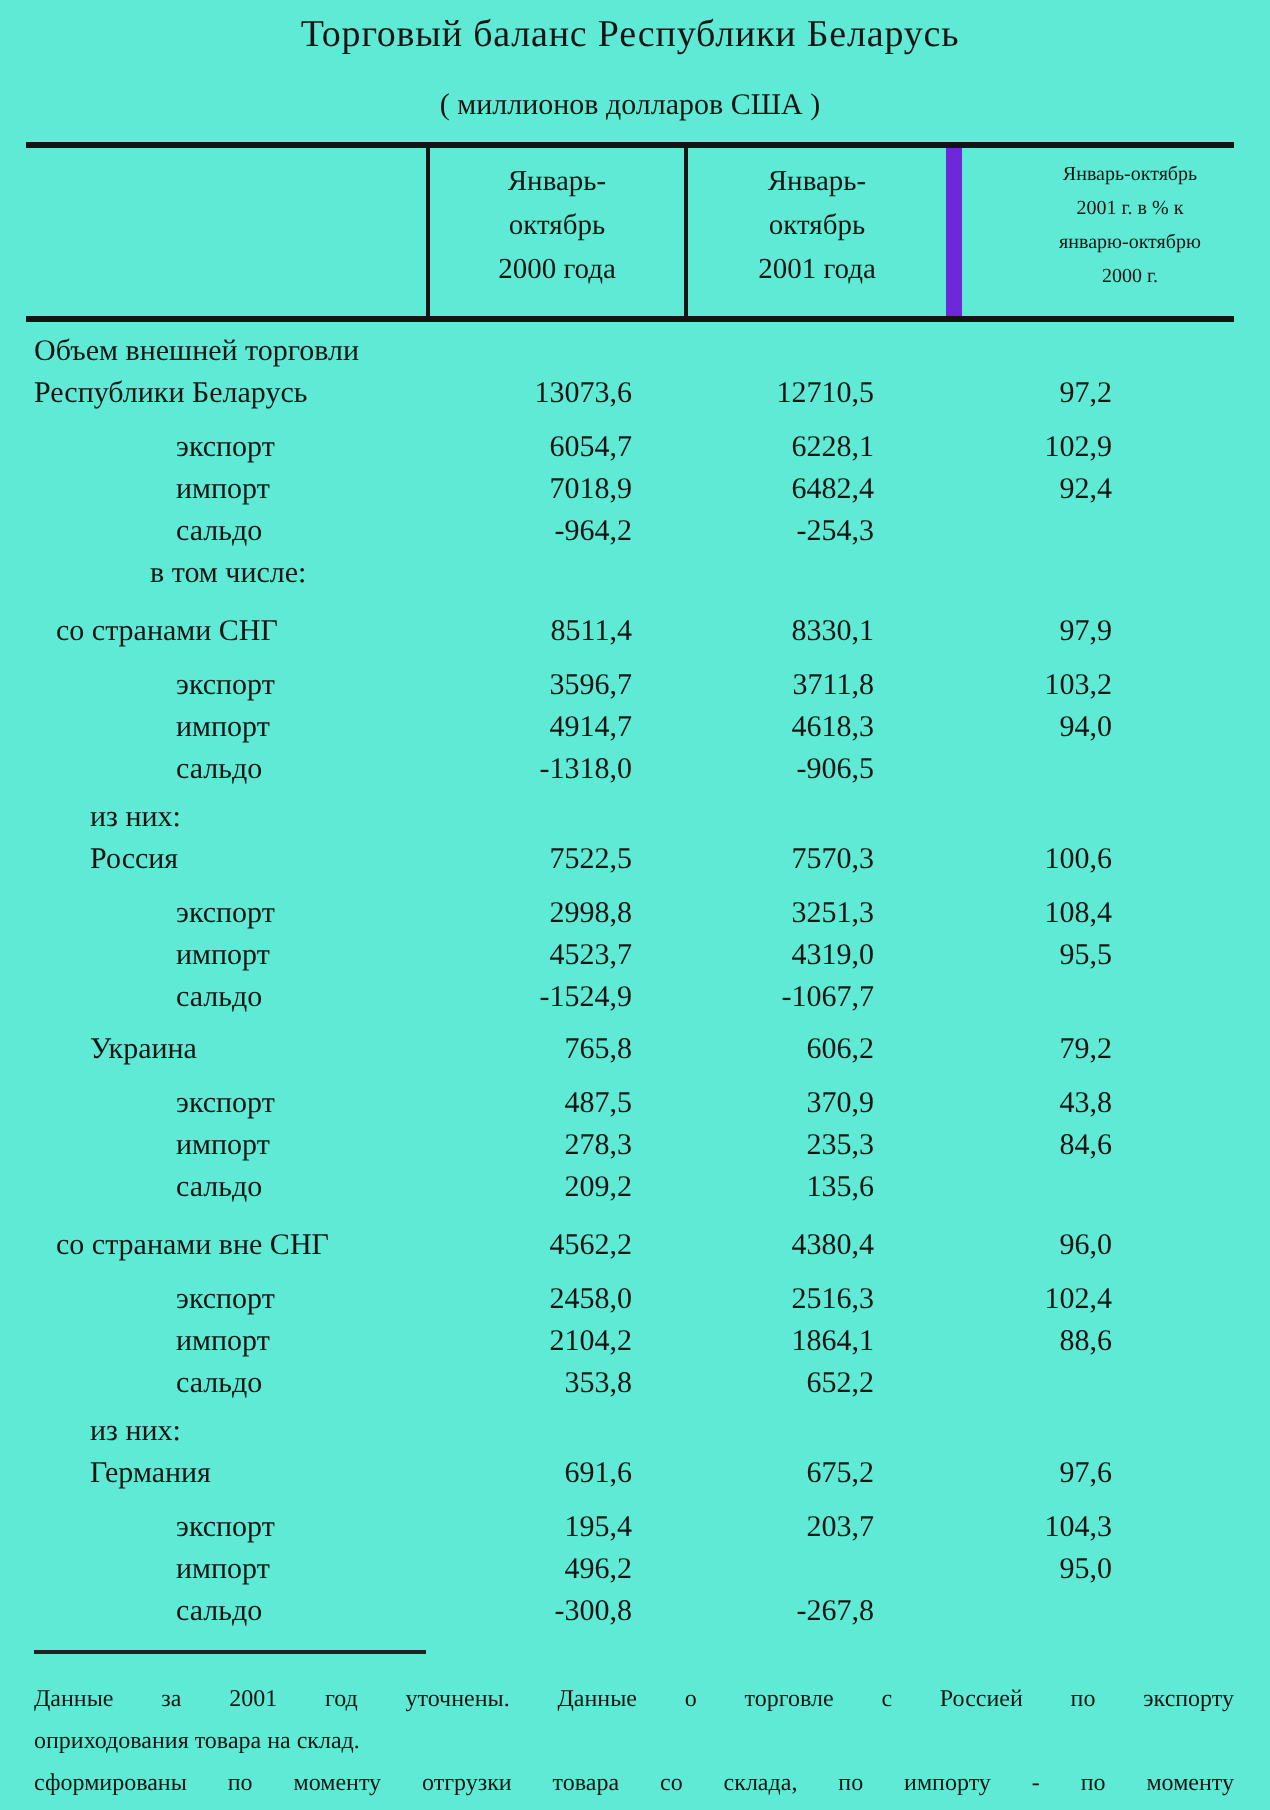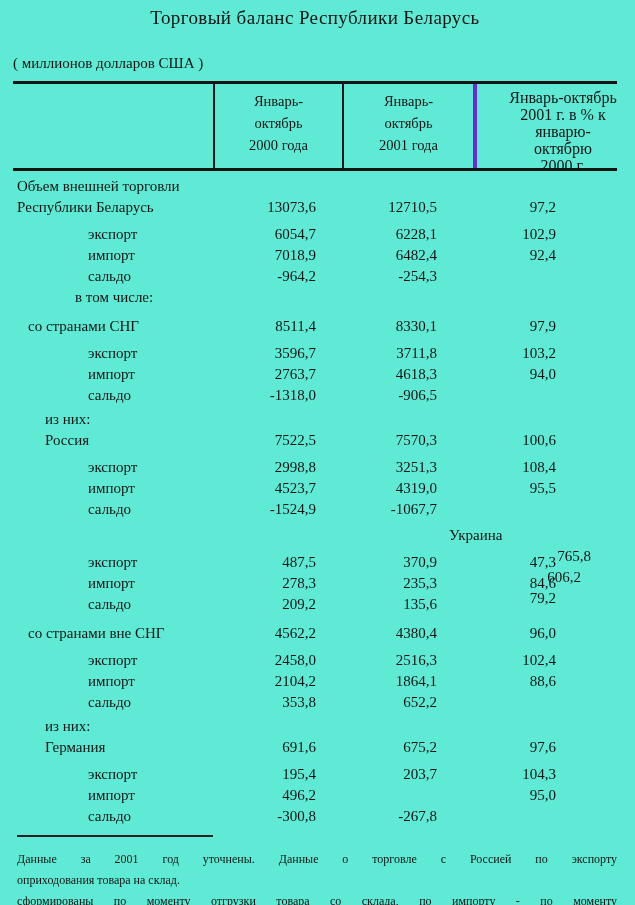--- a/index.html
+++ b/index.html
@@ -16,21 +16,22 @@
     overflow: hidden;
   }
   .title {
     margin-top: 6px;
     text-align: center;
     font-size: 19px;
     line-height: 24px;
     letter-spacing: 0.4px;
   }
   .subtitle {
-    margin-top: 24px;
+    margin-top: 14px;
+    text-align: center;
     font-size: 15px;
     line-height: 18px;
   }
   
   .thead {
     display: flex;
     margin-top: 9px;
     height: 90px;
     box-sizing: border-box;
     border-top: 3px solid #141414;
@@ -38,34 +39,34 @@
   }
   .hcell {
     box-sizing: border-box;
     text-align: center;
     font-size: 14.5px;
     padding-top: 6px;
   }
   .hc0 { width: 200px; }
   .hc1 { width: 129px; border-left: 2px solid #141414; line-height: 22px; }
   .hc2 { width: 131px; border-left: 2px solid #141414; line-height: 22px; }
-  .hc3 { flex: 1;      border-left: 4px solid #6d28d9; line-height: 17px; padding-top: 5px; font-size: 16px; padding-left: 32px; }
+  .hc3 { flex: 1;      border-left: 8px solid #6d28d9; line-height: 17px; padding-top: 5px; font-size: 10px; padding-left: 32px; }
   .hline { display: block; }
   
   .row {
     display: flex;
     align-items: flex-end;
     height: 21px;
     font-size: 15px;
     line-height: 21px;
   }
   .r-main { height: 42px; margin-top: 5px; justify-content: space-between; }
   .r-section { margin-top: 8px; }
   .r-note { margin-top: 3px; }
-  .r-detail + .r-country { margin-top: 5px; flex-direction: column; }
+  .r-detail + .r-country { margin-top: 5px; }
   .r-main + .r-detail,
   .r-section + .r-detail,
   .r-country + .r-detail { margin-top: 6px; }
   .cell { box-sizing: border-box; }
   .label { width: 200px; }
   .label span { display: block; }
   .c2000 { width: 129px; text-align: right; padding-right: 26px; }
   .c2001 { width: 131px; text-align: right; padding-right: 36px; }
   .cpct  { flex: 1;      text-align: right; padding-right: 61px; }
   .r-main    .label { padding-left: 4px; }
@@ -180,21 +181,21 @@
     </div>
     <div class="cell c2000">3596,7</div>
     <div class="cell c2001">3711,8</div>
     <div class="cell cpct">103,2</div>
   </div>
       <div class="row r-detail">
     <div class="cell label">
       <span class="l1">импорт</span>
 
     </div>
-    <div class="cell c2000">2763,7</div>
+    <div class="cell c2000">4914,7</div>
     <div class="cell c2001">4618,3</div>
     <div class="cell cpct">94,0</div>
   </div>
       <div class="row r-detail">
     <div class="cell label">
       <span class="l1">сальдо</span>
 
     </div>
     <div class="cell c2000">-1318,0</div>
     <div class="cell c2001">-906,5</div>
@@ -254,21 +255,21 @@
     <div class="cell c2001">606,2</div>
     <div class="cell cpct">79,2</div>
   </div>
       <div class="row r-detail">
     <div class="cell label">
       <span class="l1">экспорт</span>
 
     </div>
     <div class="cell c2000">487,5</div>
     <div class="cell c2001">370,9</div>
-    <div class="cell cpct">47,3</div>
+    <div class="cell cpct">43,8</div>
   </div>
       <div class="row r-detail">
     <div class="cell label">
       <span class="l1">импорт</span>
 
     </div>
     <div class="cell c2000">278,3</div>
     <div class="cell c2001">235,3</div>
     <div class="cell cpct">84,6</div>
   </div>

